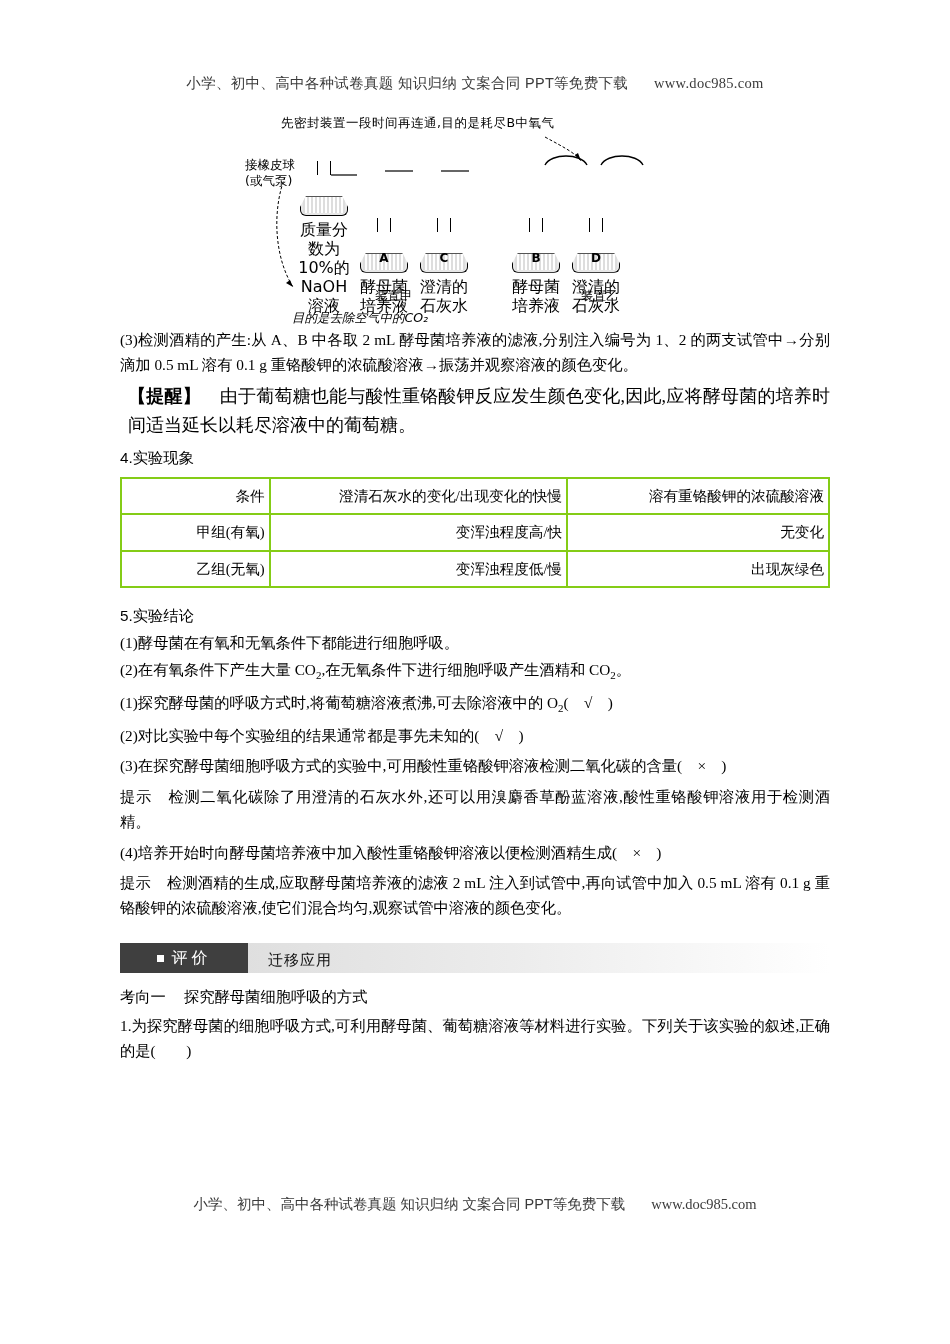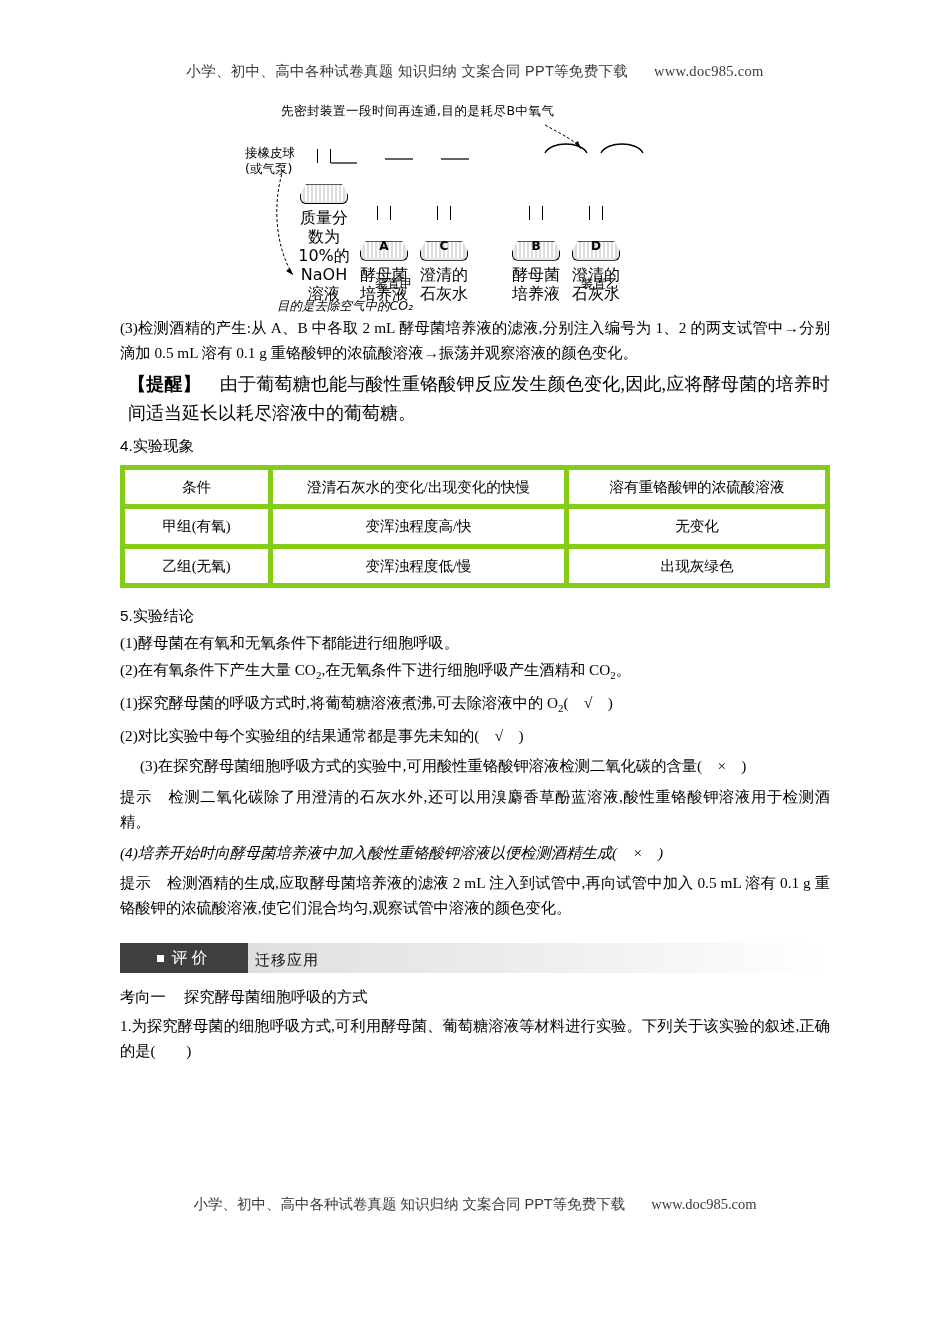--- a/index.html
+++ b/index.html
@@ -13,21 +13,21 @@
     position: relative;
     font-family: "Liberation Serif", "DejaVu Serif", serif;
     color: #000;
     font-size: 15px;
   }
   .page {
     position: relative;
     width: 950px;
     height: 1344px;
     box-sizing: border-box;
-    padding: 0 120px;
+    padding: 12px 120px;
   }
   .watermark {
     text-align: center;
     font-size: 14.5px;
     color: #3a3a3a;
     letter-spacing: 0.3px;
     padding-top: 62px;
     font-family: "Liberation Sans", sans-serif;
   }
   .watermark .url {
@@ -69,21 +69,21 @@
     font-size: 12.5px;
     line-height: 1.25;
   }
   .fig-left-label {
     left: 0;
     top: 42px;
     width: 58px;
   }
   .fig-bottom-note {
     position: absolute;
-    left: 32px;
+    left: 47px;
     bottom: 0;
     font-size: 12.5px;
     font-style: italic;
   }
   .flask-row {
     position: absolute;
     left: 52px;
     top: 46px;
     display: flex;
     gap: 6px;
@@ -177,22 +177,22 @@
   }
 
   
   table.exp {
     width: 100%;
     border-collapse: collapse;
     margin: 8px 0 6px 0;
     font-size: 14.6px;
   }
   table.exp td {
-    border: 5px solid #84cc16;
-    text-align: center;
+    border: 2px solid #84cc16;
+    text-align: right;
     padding: 7px 4px;
     line-height: 1.4;
   }
   table.exp tr:first-child td { font-size: 14.6px; }
   td.c1 { width: 21%; }
   td.c2 { width: 42%; }
   td.c3 { width: 37%; }
 
   
   .banner {
@@ -219,21 +219,21 @@
   }
   .banner .dark .sq {
     display: inline-block;
     width: 7px;
     height: 7px;
     background: #fff;
     margin-right: 8px;
   }
   .banner .light {
     position: absolute;
-    left: 135px;
+    left: 148px;
     top: 0;
     height: 34px;
     display: flex;
     align-items: center;
     font-family: "Liberation Sans", sans-serif;
     font-size: 15px;
     color: #111;
     letter-spacing: 1px;
   }
 
@@ -374,27 +374,27 @@
     <span>(2)在有氧条件下产生大量 CO</span><span class="sub">2</span><span>,在无氧条件下进行细胞呼吸产生酒精和 CO</span><span class="sub">2</span><span>。</span>
   </p>
 
 
   <p class="para" style="margin-top:6px;">
     <span>(1)探究酵母菌的呼吸方式时,将葡萄糖溶液煮沸,可去除溶液中的 O</span><span class="sub">2</span><span>(　√　)</span>
   </p>
 
   <p class="para" style="margin-top:6px;">(2)对比实验中每个实验组的结果通常都是事先未知的(　√　)</p>
 
-  <p class="para" style="margin-top:6px;margin-left:20px;">(3)在探究酵母菌细胞呼吸方式的实验中,可用酸性重铬酸钾溶液检测二氧化碳的含量(　×　)</p>
+  <p class="para" style="margin-top:6px;">(3)在探究酵母菌细胞呼吸方式的实验中,可用酸性重铬酸钾溶液检测二氧化碳的含量(　×　)</p>
 
   <p class="para" style="margin-top:6px;">
     <span class="heiti">提示</span><span style="display:inline-block;width:16px"></span><span>检测二氧化碳除了用澄清的石灰水外,还可以用溴麝香草酚蓝溶液,酸性重铬酸钾溶液用于检测酒精。</span>
   </p>
 
-  <p class="para" style="margin-top:6px;font-style:italic;">(4)培养开始时向酵母菌培养液中加入酸性重铬酸钾溶液以便检测酒精生成(　×　)</p>
+  <p class="para" style="margin-top:6px;">(4)培养开始时向酵母菌培养液中加入酸性重铬酸钾溶液以便检测酒精生成(　×　)</p>
 
   <p class="para" style="margin-top:6px;">
     <span class="heiti">提示</span><span style="display:inline-block;width:16px"></span><span>检测酒精的生成,应取酵母菌培养液的滤液 2 mL 注入到试管中,再向试管中加入 0.5 mL 溶有 0.1 g 重铬酸钾的浓硫酸溶液,使它们混合均匀,观察试管中溶液的颜色变化。</span>
   </p>
 
   <div class="banner">
     <div class="dark">
       <span class="sq"></span>
         <span>评价</span>
     </div>

